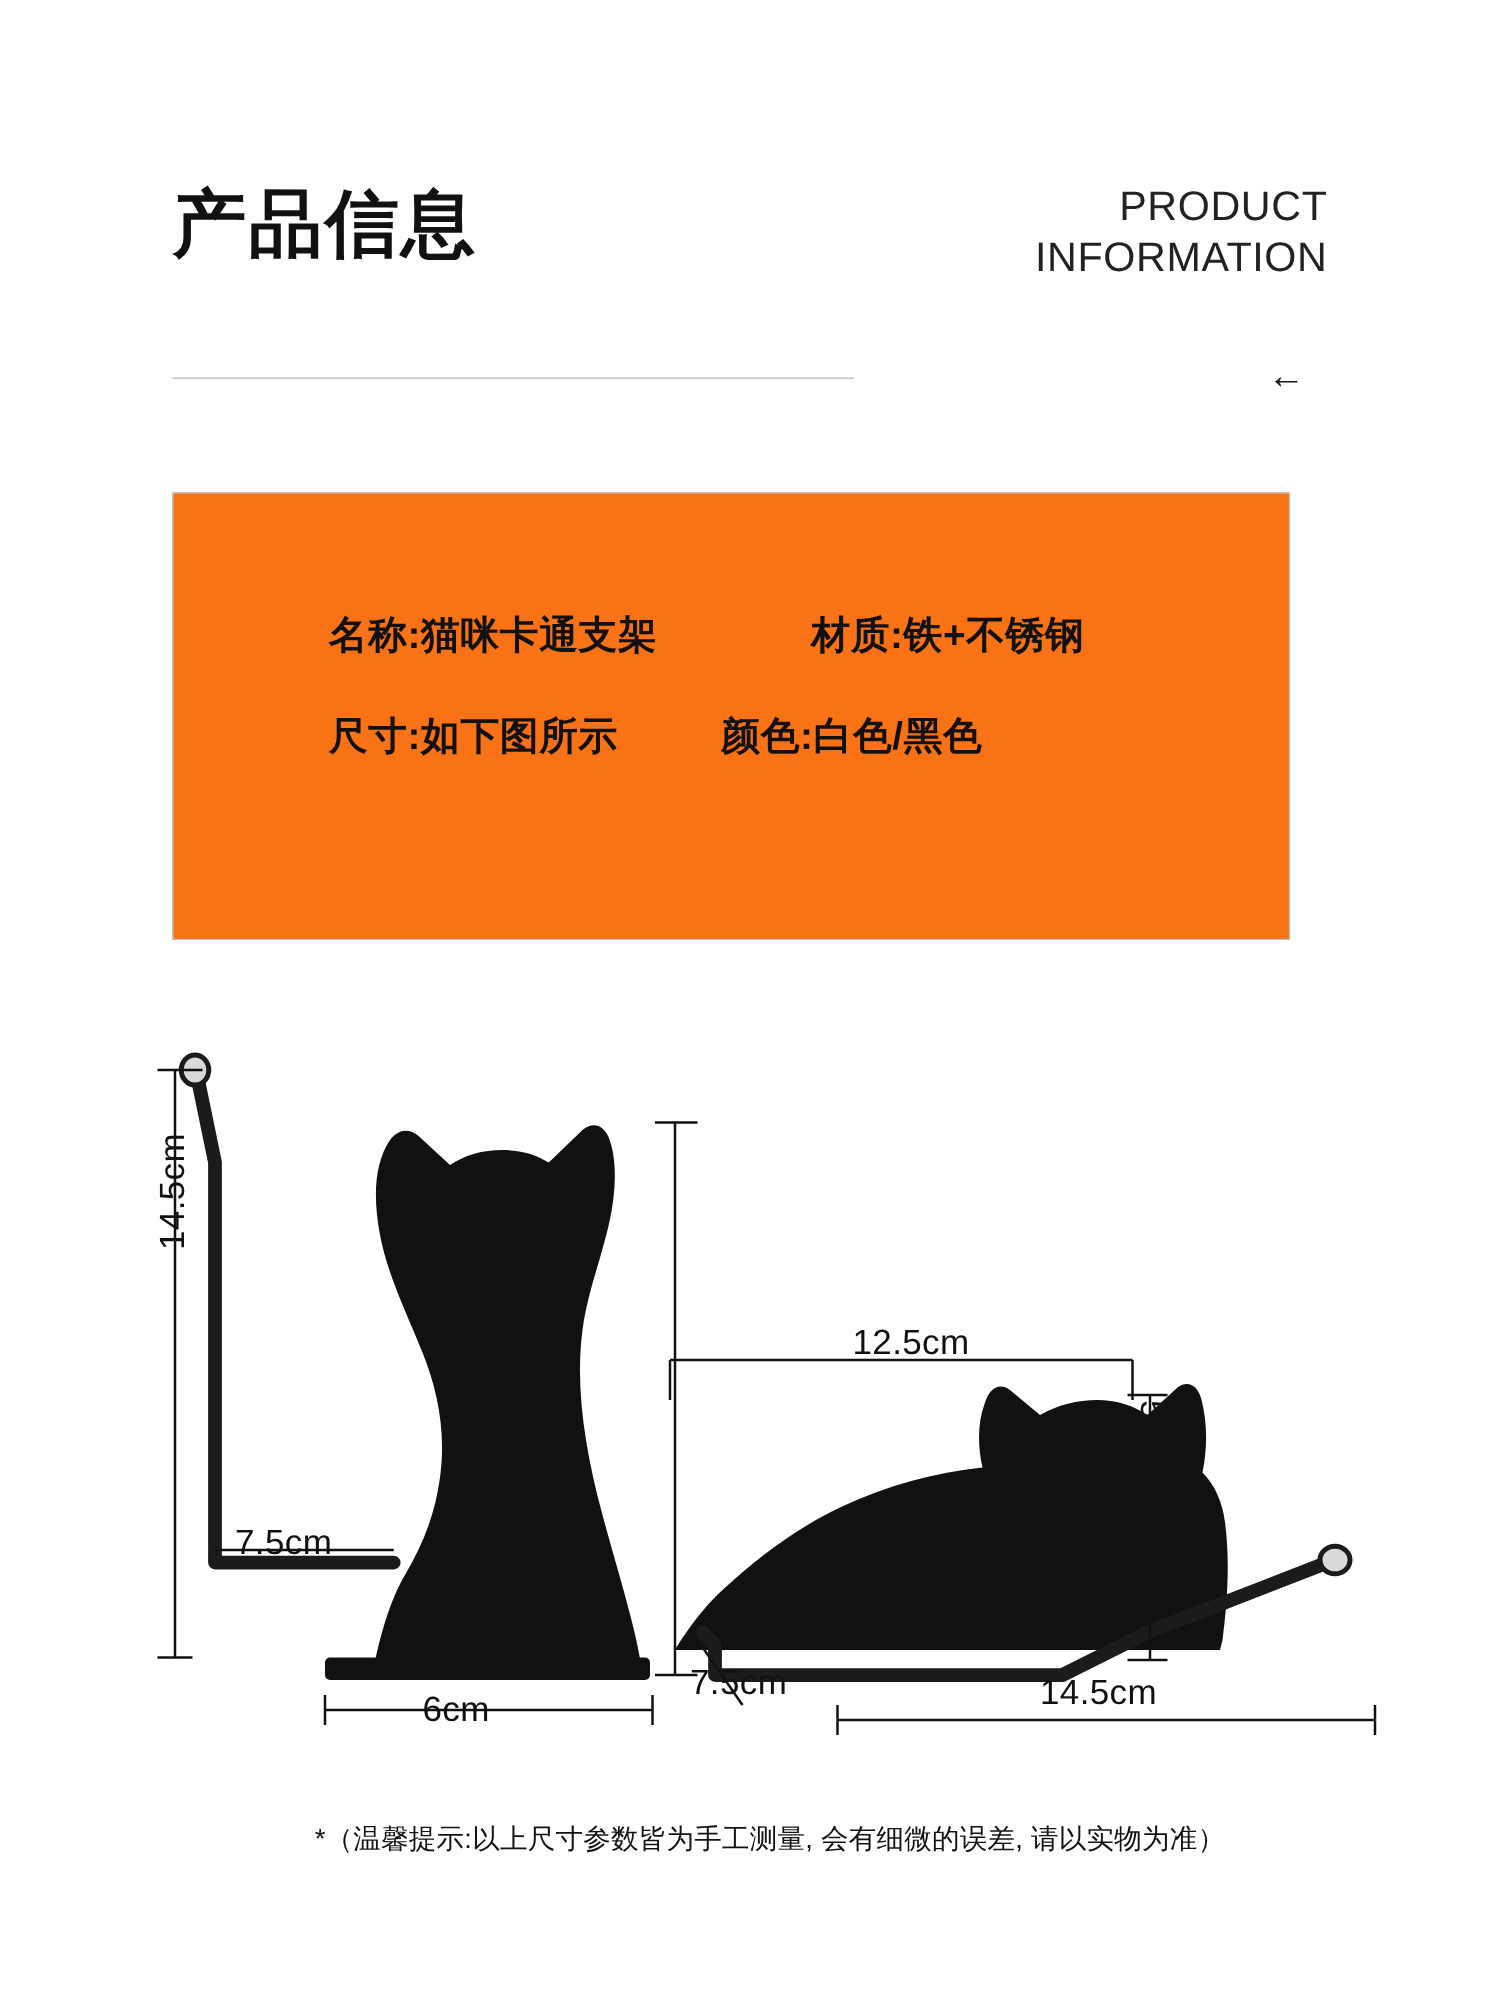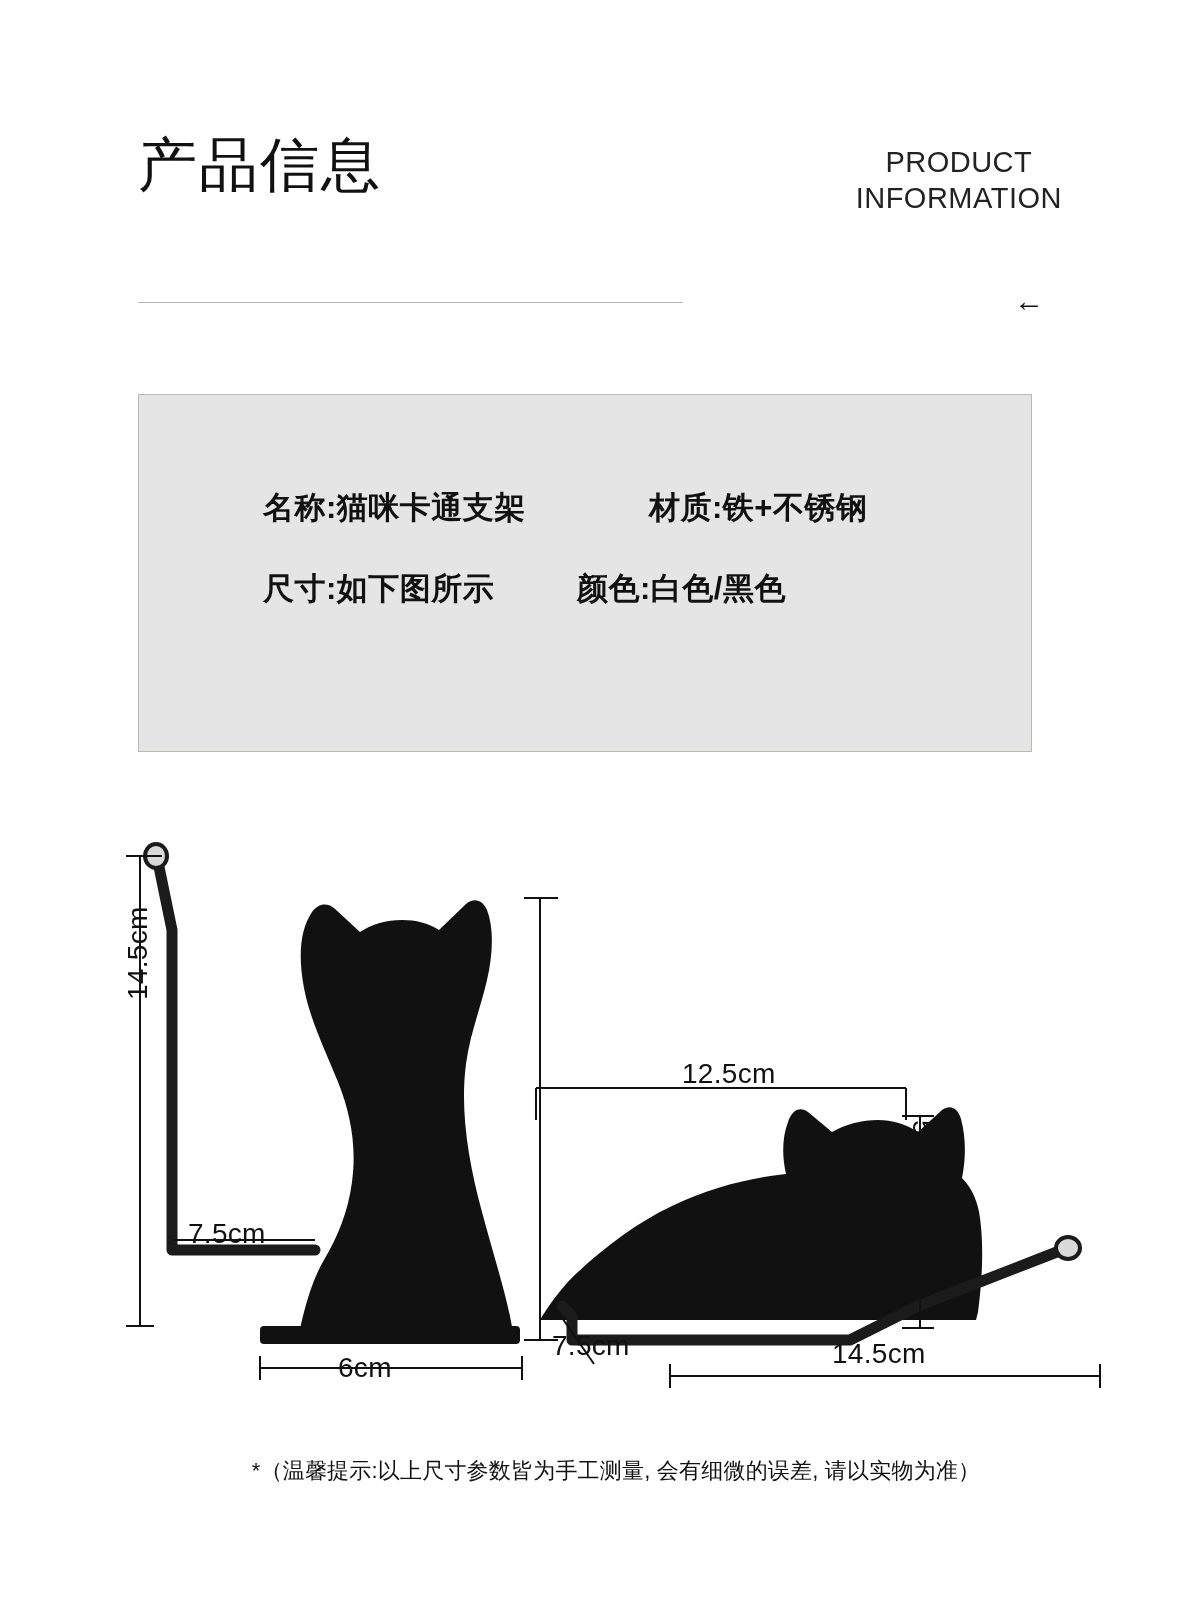--- a/index.html
+++ b/index.html
@@ -18,34 +18,34 @@
   .header {
     position: absolute;
     top: 128px;
     left: 138px;
     width: 924px;
     height: 110px;
   }
   .header-title-cn {
     position: absolute;
     left: 0;
-    top: 8px;
+    top: 22px;
     font-size: 59px;
-    font-weight: 400;
+    font-weight: 700;
     letter-spacing: 2px;
     line-height: 1;
     color: #111;
     font-family: "Liberation Sans", sans-serif;
   }
   .header-title-en {
     position: absolute;
     right: 0;
     top: 16px;
-    text-align: center;
-    font-size: 29px;
+    text-align: right;
+    font-size: 33px;
     font-weight: 400;
     line-height: 1.25;
     color: #222;
     letter-spacing: 0.5px;
   }
   .header-title-en span { display: block; }
 
   
   .divider-row {
     position: absolute;
@@ -72,21 +72,21 @@
   }
 
   
   .info-box {
     position: absolute;
     top: 394px;
     left: 138px;
     width: 894px;
     height: 358px;
     border: 1px solid #bdb8af;
-    background: #e5e5e5;
+    background: #f97316;
   }
   .info-grid {
     position: absolute;
     top: 94px;
     left: 124px;
     width: 700px;
   }
   .info-row {
     display: flex;
     margin-bottom: 44px;

